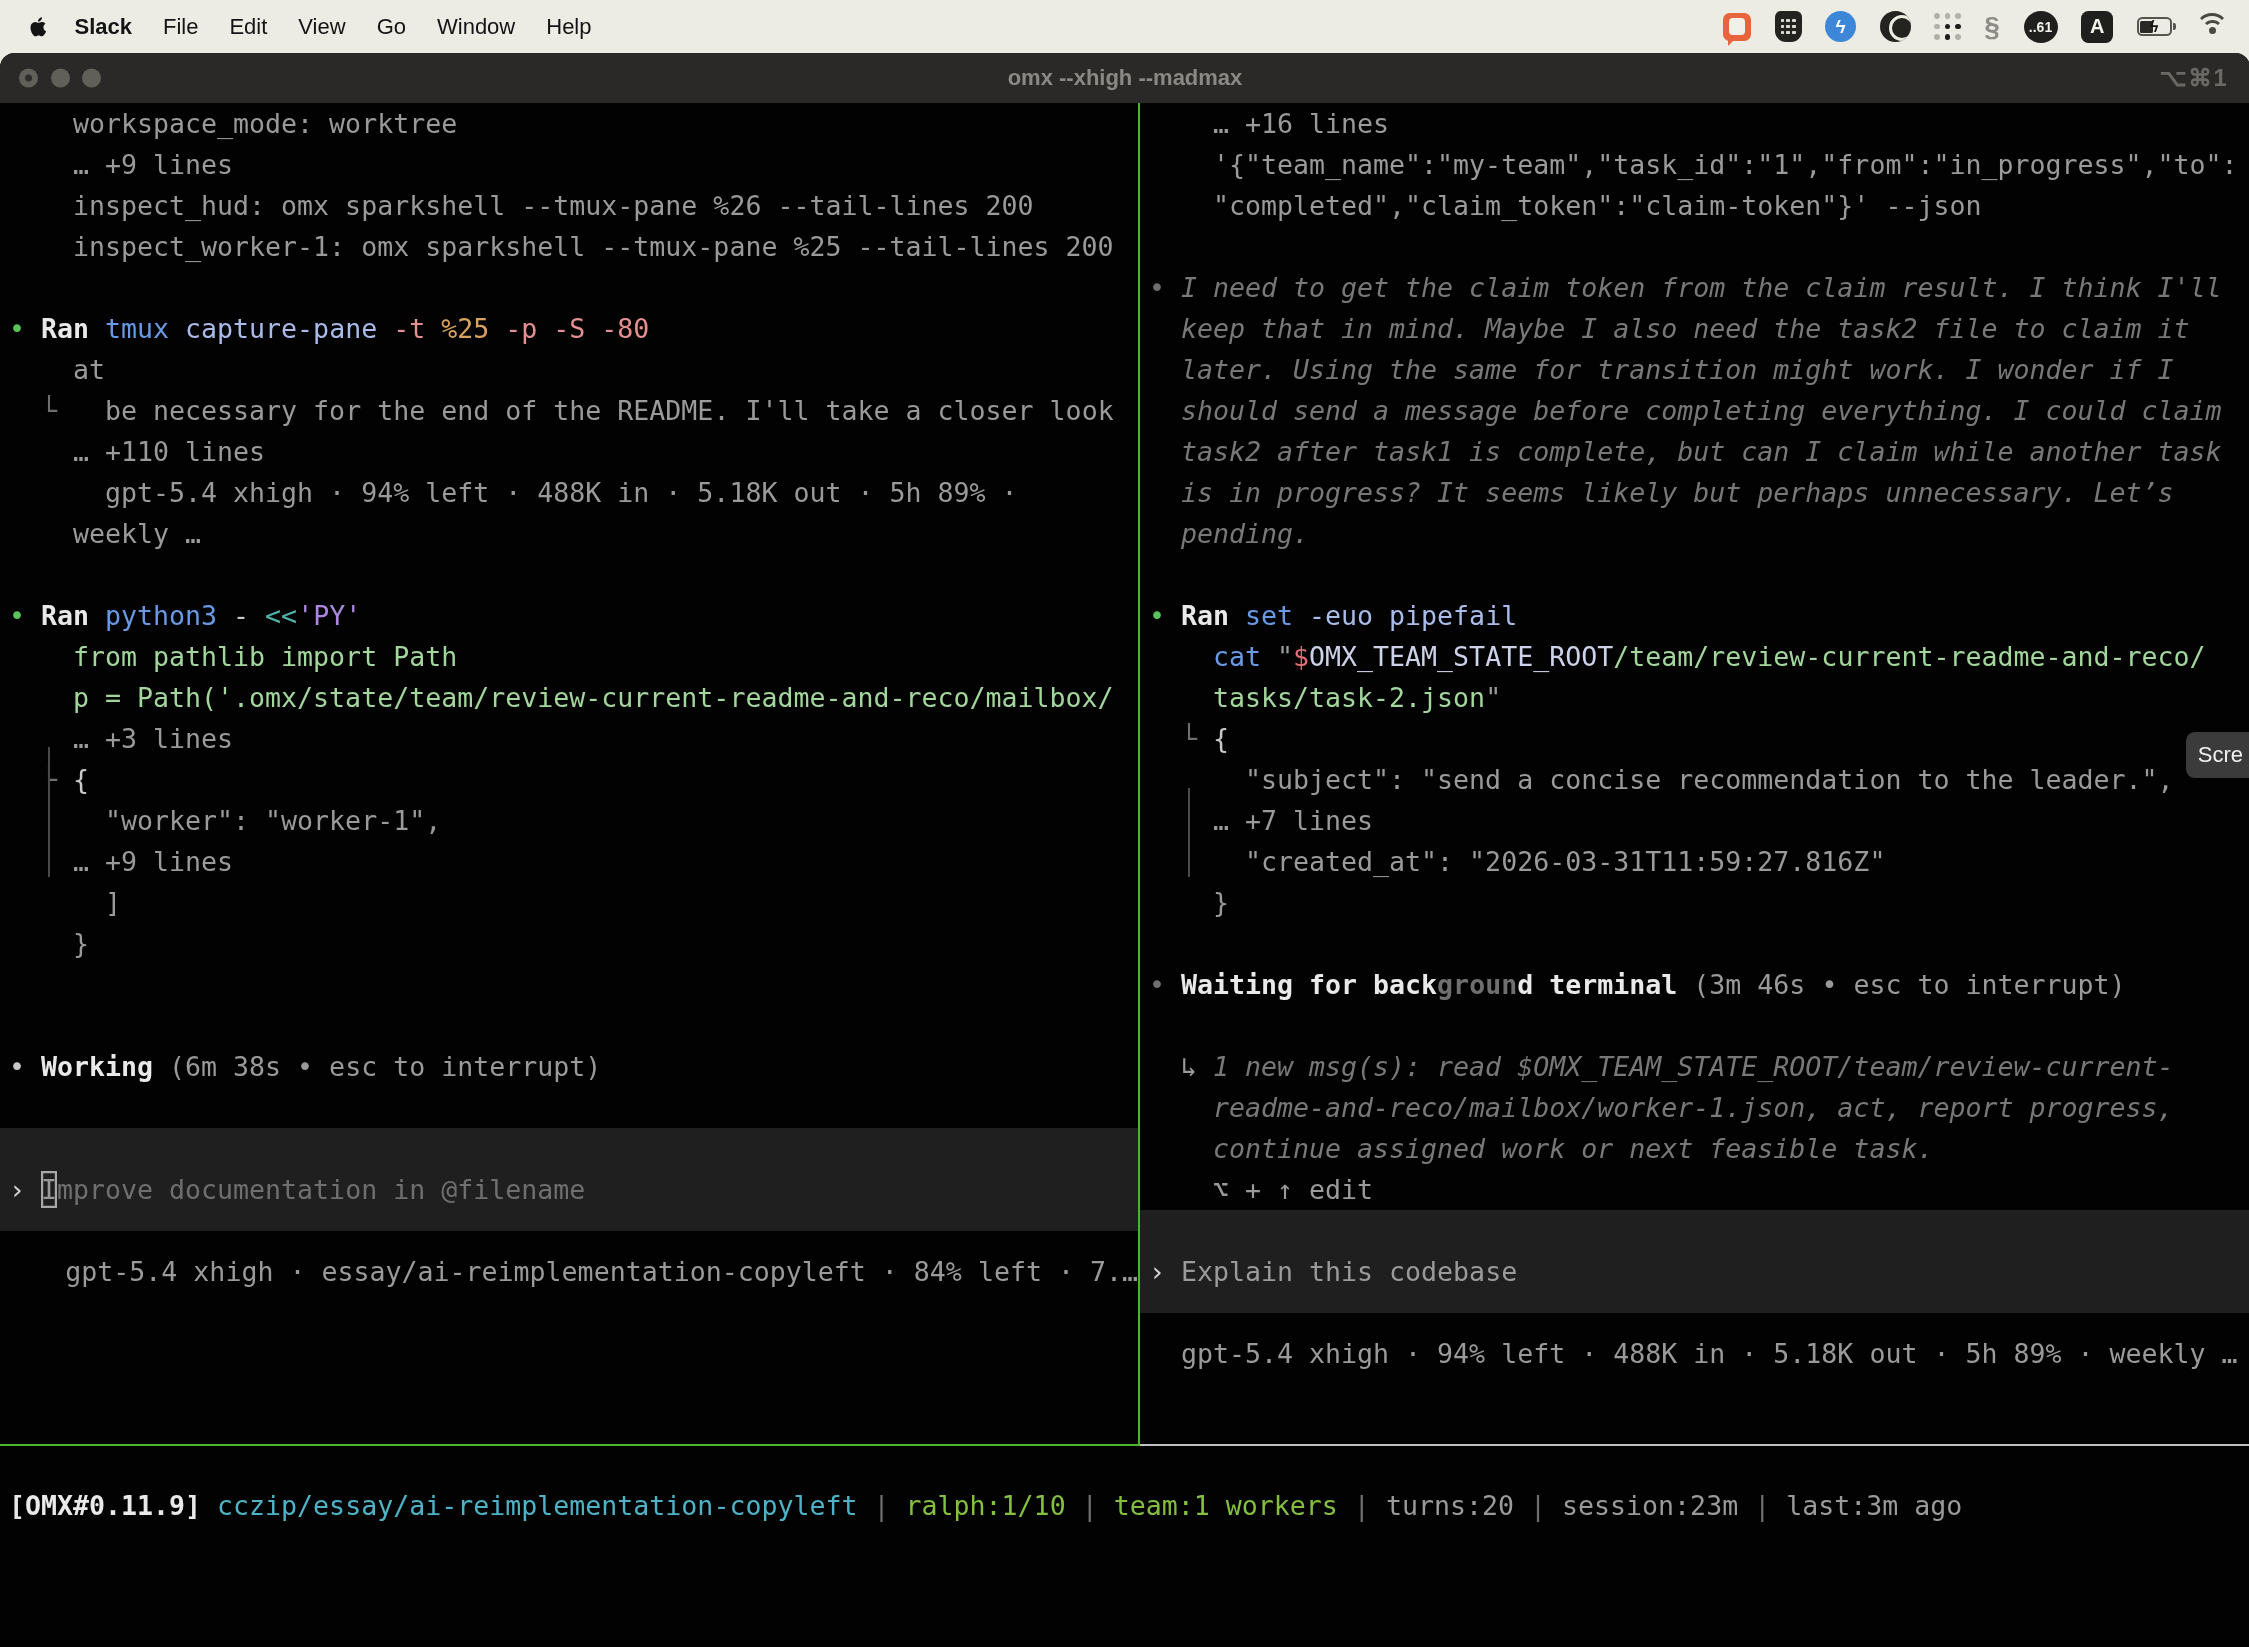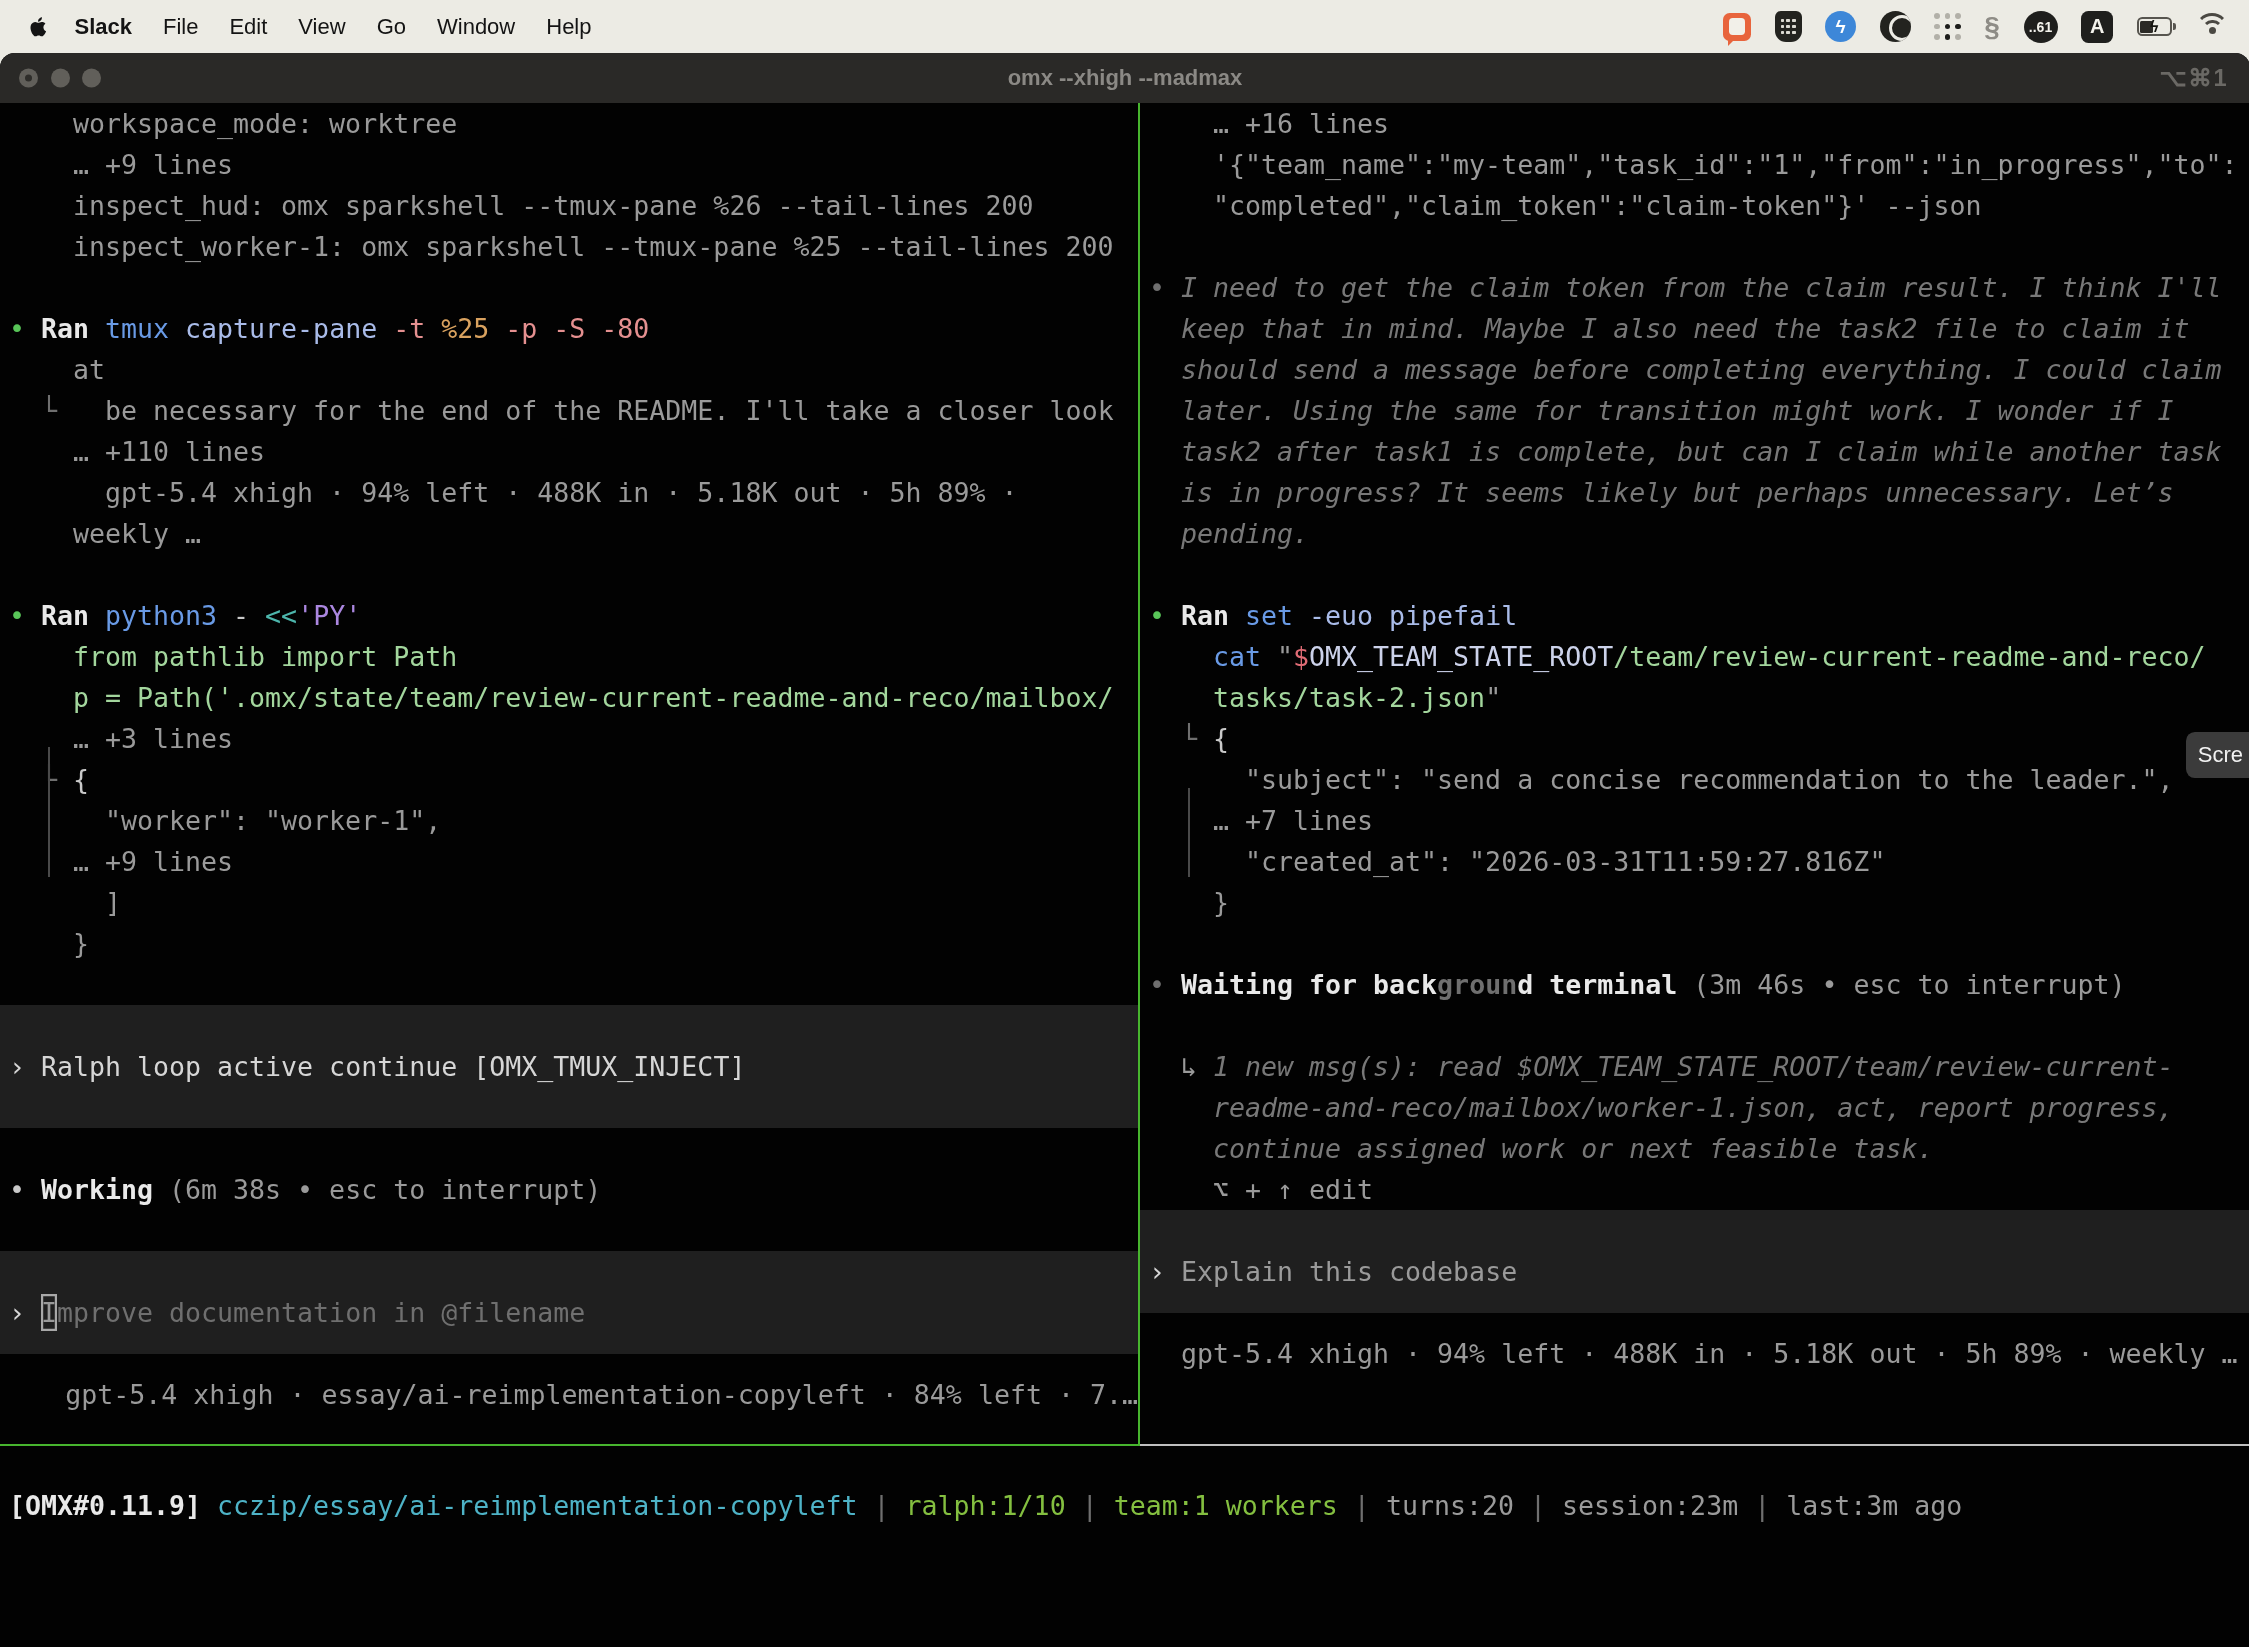--- a/index.html
+++ b/index.html
@@ -178,25 +178,20 @@
           <div class="tline"><span class="s-code">    from pathlib import Path</span></div>
           <div class="tline"><span class="s-code">    p = Path('.omx/state/team/review-current-readme-and-reco/mailbox/</span></div>
           <div class="tline"><span class="s-gray">    … +3 lines</span></div>
           <div class="tline"><span class="s-dim">  └ </span><span class="s-wht2">{</span></div>
           <div class="tline"><span class="s-gray">      "worker": "worker-1",</span></div>
           <div class="tline"><span class="s-gray">    … +9 lines</span></div>
           <div class="tline"><span class="s-gray">      ]</span></div>
           <div class="tline"><span class="s-gray">    }</span></div>
           <div class="tline"><span class="s-gray"> </span></div>
         </div>
-        <div class="pblock band">
-          <div class="tline"><span class="s-gray"> </span></div>
-          <div class="tline"><span class="s-lt">› </span><span class="s-lt">Ralph loop active continue [OMX_TMUX_INJECT]</span></div>
-          <div class="tline"><span class="s-gray"> </span></div>
-        </div>
         <div class="pblock">
           <div class="tline"><span class="s-gray"> </span></div>
           <div class="tline"><span class="s-wht2">• </span><span class="s-white">Working </span><span class="s-gray">(6m 38s • esc to interrupt)</span></div>
           <div class="tline"><span class="s-gray"> </span></div>
         </div>
         <div class="pblock band" style="padding-bottom: 20.7px;">
           <div class="tline"><span class="s-gray"> </span></div>
           <div class="tline"><span class="s-lt">› </span><span class="s-cursor">I</span><span class="s-dim">mprove documentation in @filename</span></div>
         </div>
         <div class="pblock" style="padding-top: 20.7px; text-align: right;">
@@ -205,22 +200,22 @@
       </div>
     <div class="vdivider"></div>
     <div class="pane pane-right">
         <div class="pblock">
           <div class="tline"><span class="s-gray">    … +16 lines</span></div>
           <div class="tline"><span class="s-gray">    '{"team_name":"my-team","task_id":"1","from":"in_progress","to":</span></div>
           <div class="tline"><span class="s-gray">    "completed","claim_token":"claim-token"}' --json</span></div>
           <div class="tline"><span class="s-gray"> </span></div>
           <div class="tline"><span class="s-dim">• </span><span class="s-ital">I need to get the claim token from the claim result. I think I'll</span></div>
           <div class="tline"><span class="s-ital">  keep that in mind. Maybe I also need the task2 file to claim it</span></div>
+          <div class="tline"><span class="s-ital">  later. Using the same for transition might work. I wonder if I</span></div>
           <div class="tline"><span class="s-ital">  should send a message before completing everything. I could claim</span></div>
-          <div class="tline"><span class="s-ital">  later. Using the same for transition might work. I wonder if I</span></div>
           <div class="tline"><span class="s-ital">  task2 after task1 is complete, but can I claim while another task</span></div>
           <div class="tline"><span class="s-ital">  is in progress? It seems likely but perhaps unnecessary. Let’s</span></div>
           <div class="tline"><span class="s-ital">  pending.</span></div>
           <div class="tline"><span class="s-gray"> </span></div>
           <div class="tline"><span class="s-grn">• </span><span class="s-white">Ran </span><span class="s-blue">set </span><span class="s-lav">-euo pipefail</span></div>
           <div class="tline"><span class="s-gray">    </span><span class="s-blue">cat </span><span class="s-gray">"</span><span class="s-dlr">$</span><span class="s-root">OMX_TEAM_STATE_ROOT</span><span class="s-code">/team/review-current-readme-and-reco/</span></div>
           <div class="tline"><span class="s-gray">    </span><span class="s-code">tasks/task-2.json</span><span class="s-gray">"</span></div>
           <div class="tline"><span class="s-dim">  └ </span><span class="s-wht2">{</span></div>
           <div class="tline"><span class="s-gray">      "subject": "send a concise recommendation to the leader.",</span></div>
           <div class="tline"><span class="s-gray">    … +7 lines</span></div>

